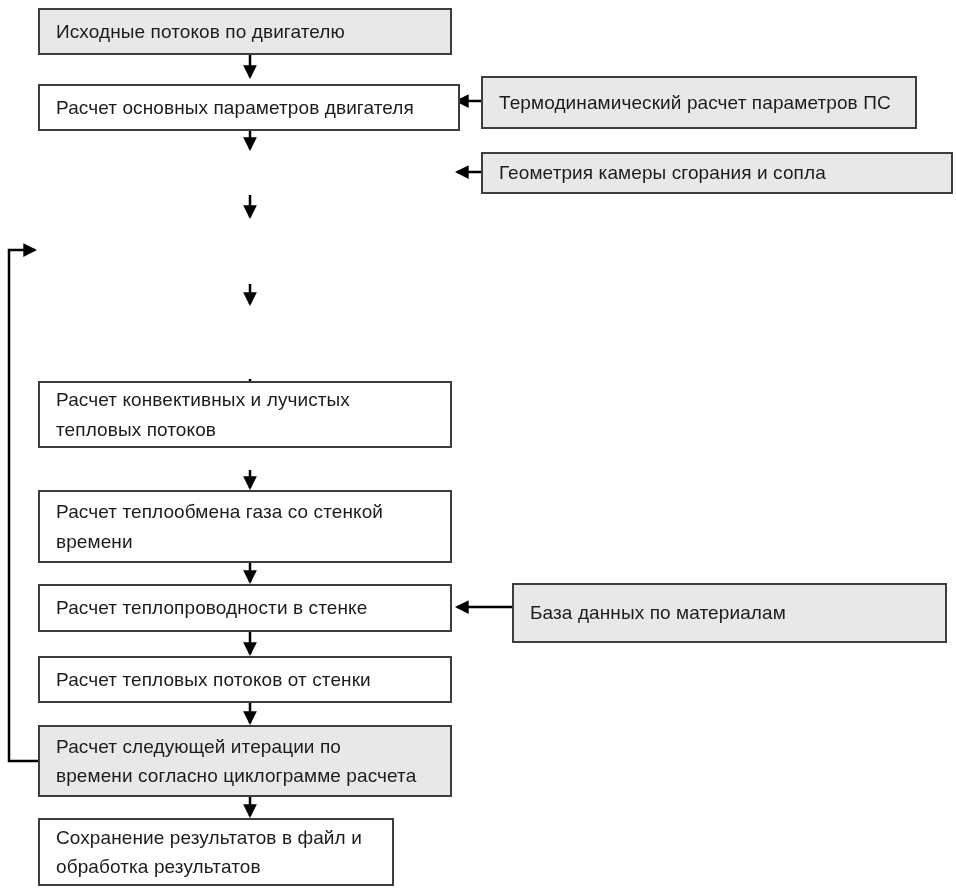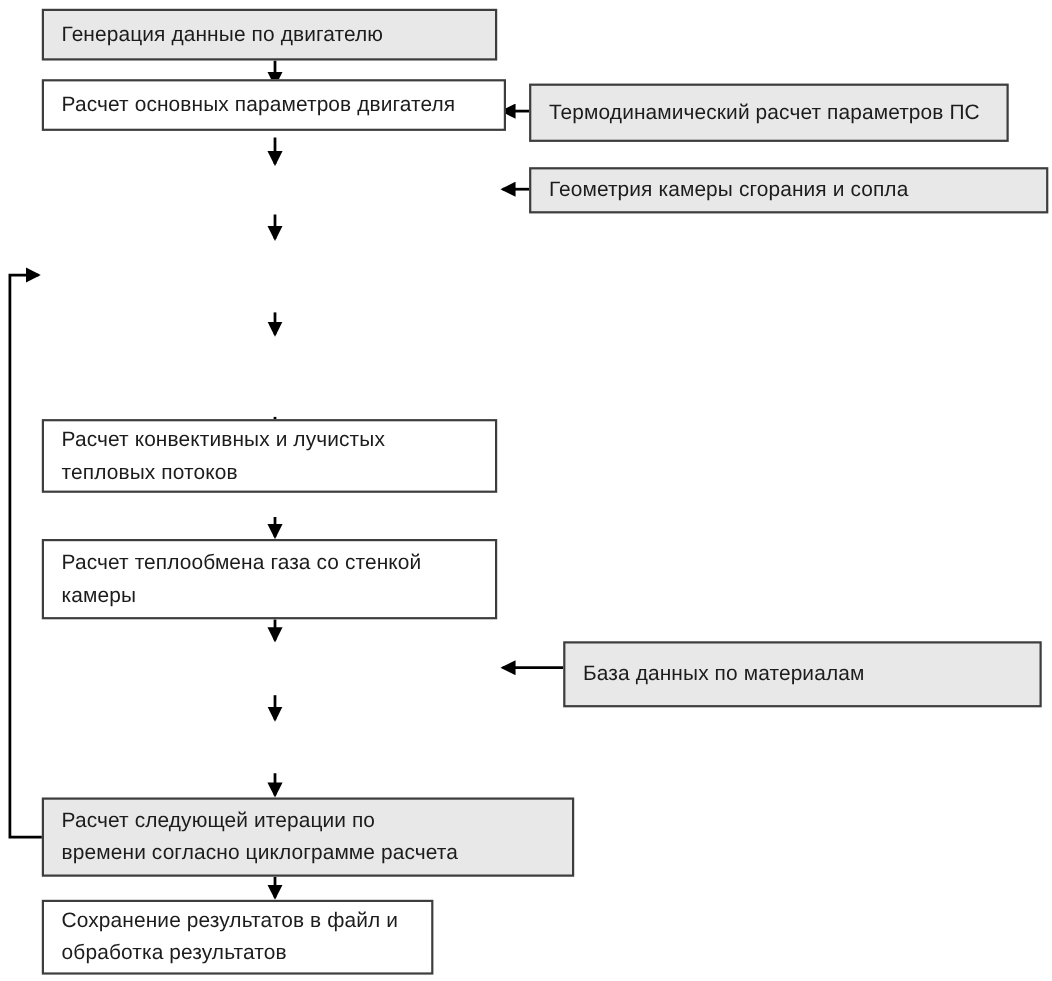--- a/index.html
+++ b/index.html
@@ -73,43 +73,49 @@
     <path class="edge" d="M250 632 V654" marker-end="url(#ah)"></path>
     <path class="edge" d="M250 703 V723" marker-end="url(#ah)"></path>
     <path class="edge" d="M250 797 V816" marker-end="url(#ah)"></path>
     <path class="edge" d="M481 101 H457" marker-end="url(#ah)"></path>
     <path class="edge" d="M481 172 H457" marker-end="url(#ah)"></path>
     <path class="edge" d="M512 607 H457" marker-end="url(#ah)"></path>
     <path class="edge" d="M40 761 H9 V250 H35" marker-end="url(#ah)"></path>
   </svg>
 
   <div class="node gray" style="left:38px; top:8px; width:414px; height:47px">
-    <span class="node-label">Генерация данные по двигателю</span>
+    <span class="node-label">Исходные потоков по двигателю</span>
   </div>
 
-  <div class="node" style="left:38px; top:72px; width:422px; height:47px">
+  <div class="node" style="left:38px; top:84px; width:422px; height:47px">
     <span class="node-label">Расчет основных параметров двигателя</span>
   </div>
 
 
 
 
   <div class="node" style="left:38px; top:381px; width:414px; height:67px">
     <span class="node-label">Расчет конвективных и лучистых
 тепловых потоков</span>
   </div>
 
   <div class="node" style="left:38px; top:490px; width:414px; height:73px">
     <span class="node-label">Расчет теплообмена газа со стенкой
-камеры</span>
+времени</span>
   </div>
 
+  <div class="node" style="left:38px; top:584px; width:414px; height:48px">
+    <span class="node-label">Расчет теплопроводности в стенке</span>
+  </div>
 
+  <div class="node" style="left:38px; top:656px; width:414px; height:47px">
+    <span class="node-label">Расчет тепловых потоков от стенки</span>
+  </div>
 
-  <div class="node gray" style="left:38px; top:725px; width:484px; height:72px">
+  <div class="node gray" style="left:38px; top:725px; width:414px; height:72px">
     <span class="node-label">Расчет следующей итерации по
 времени согласно циклограмме расчета</span>
   </div>
 
   <div class="node" style="left:38px; top:818px; width:356px; height:68px">
     <span class="node-label">Сохранение результатов в файл и
 обработка результатов</span>
   </div>
 
   <div class="node gray" style="left:481px; top:76px; width:436px; height:53px">

